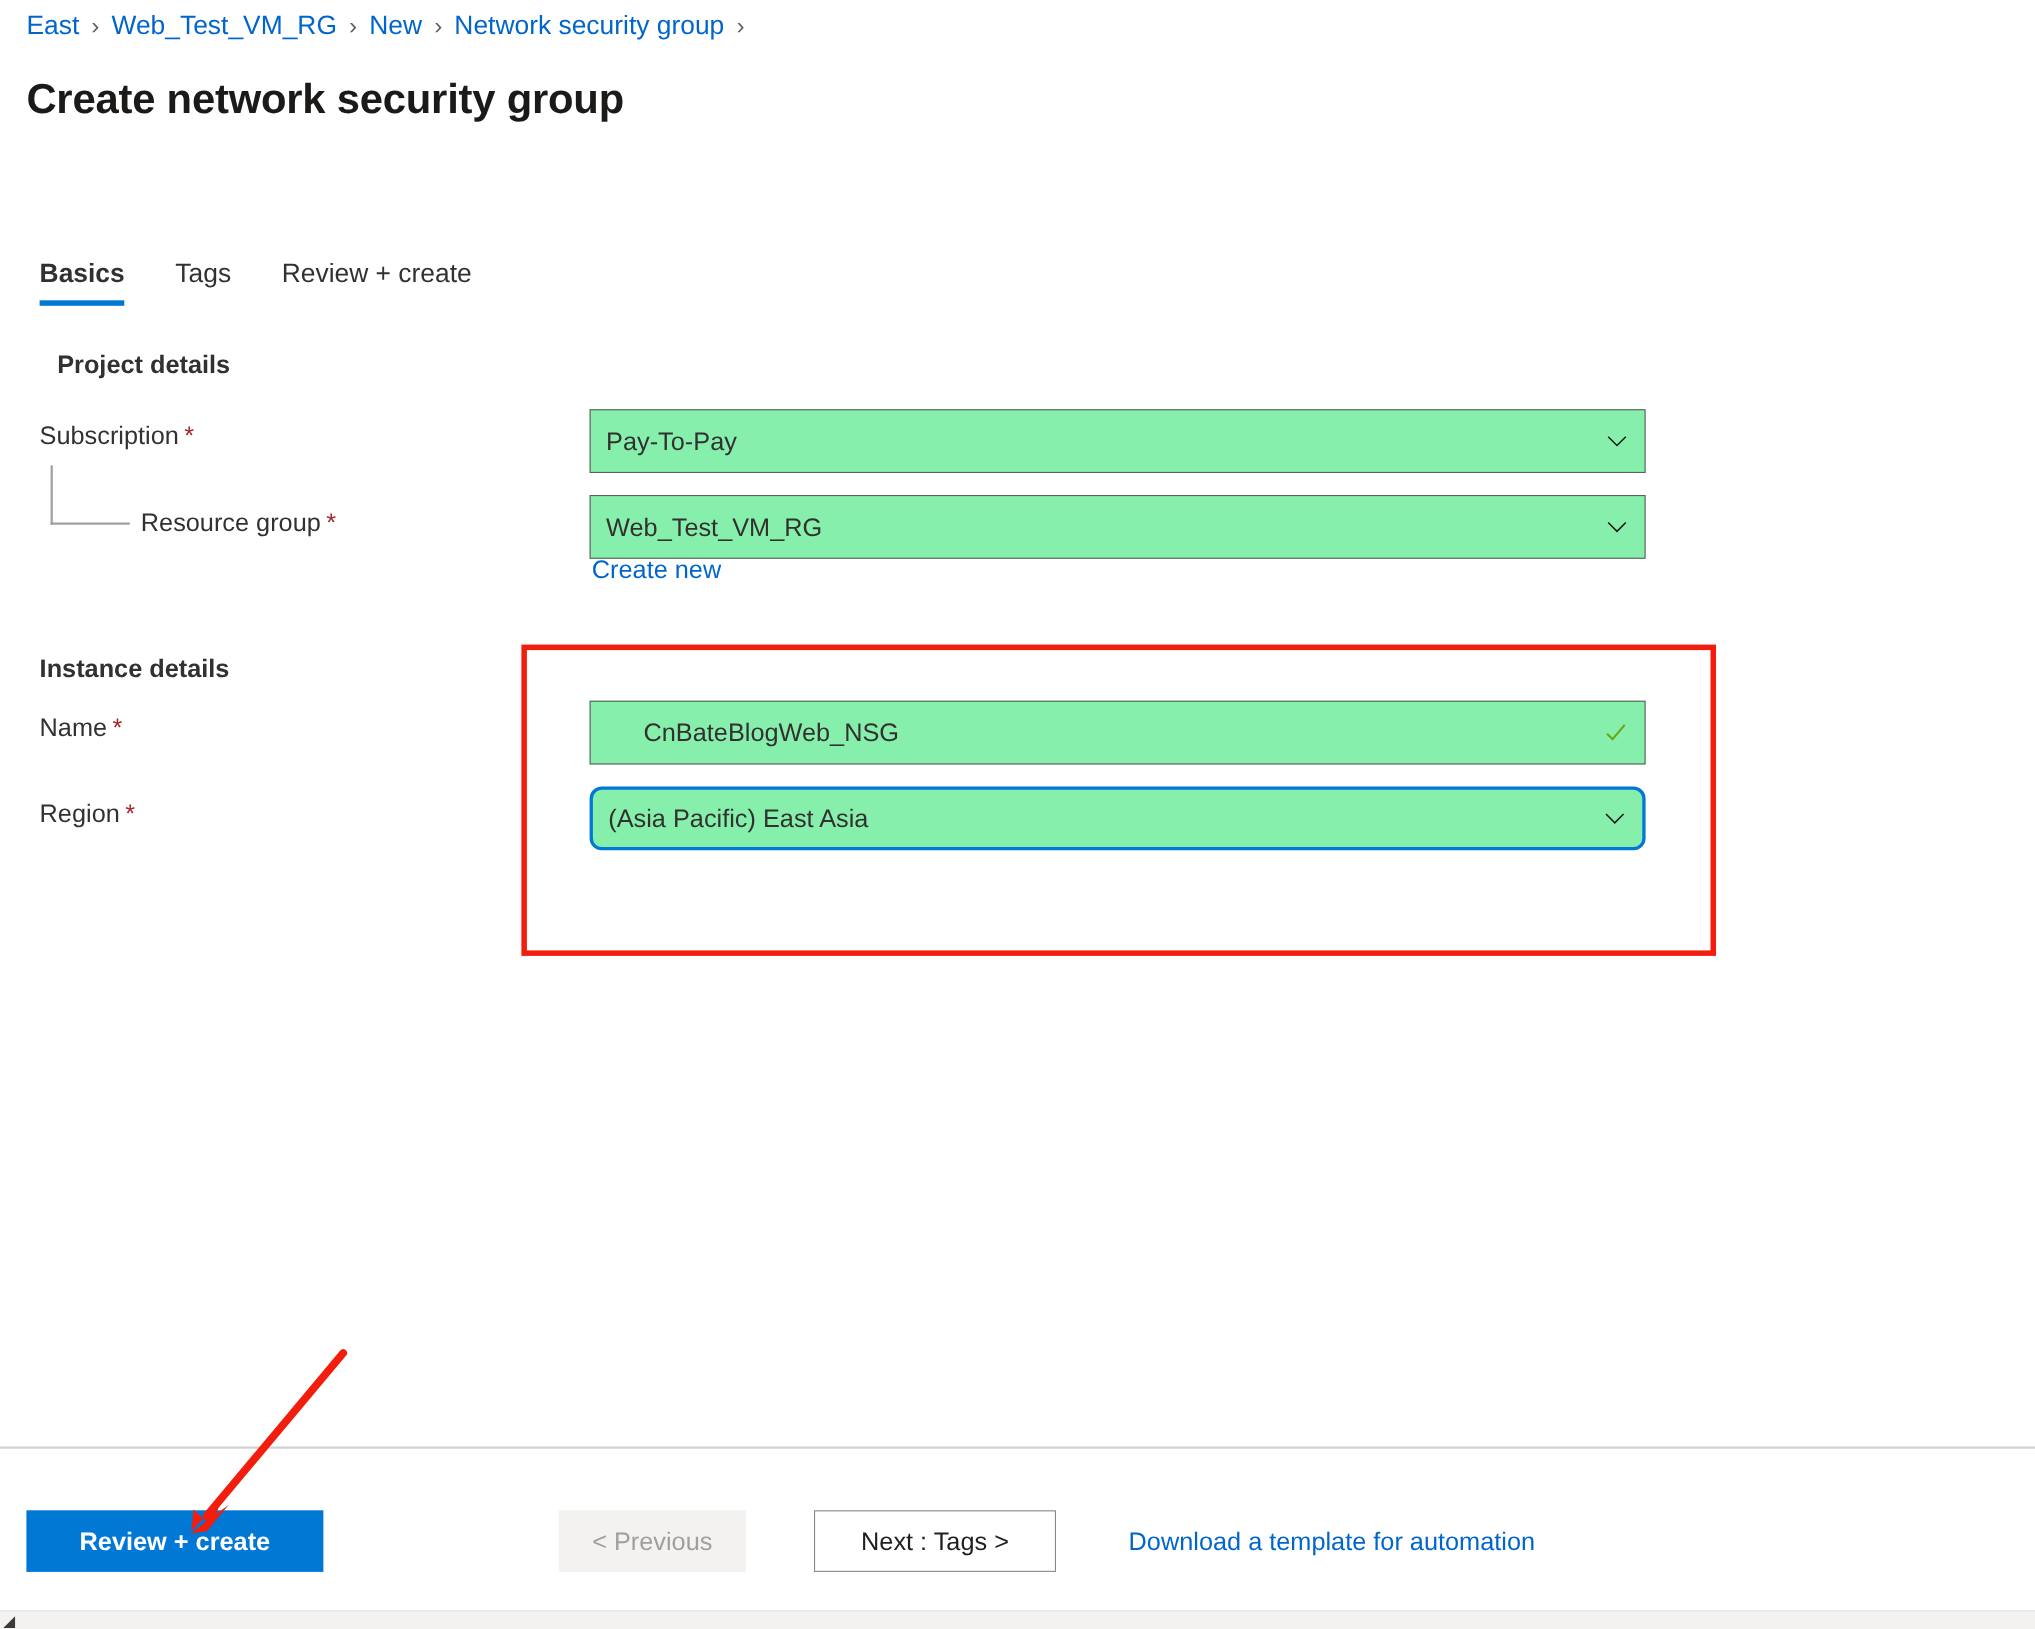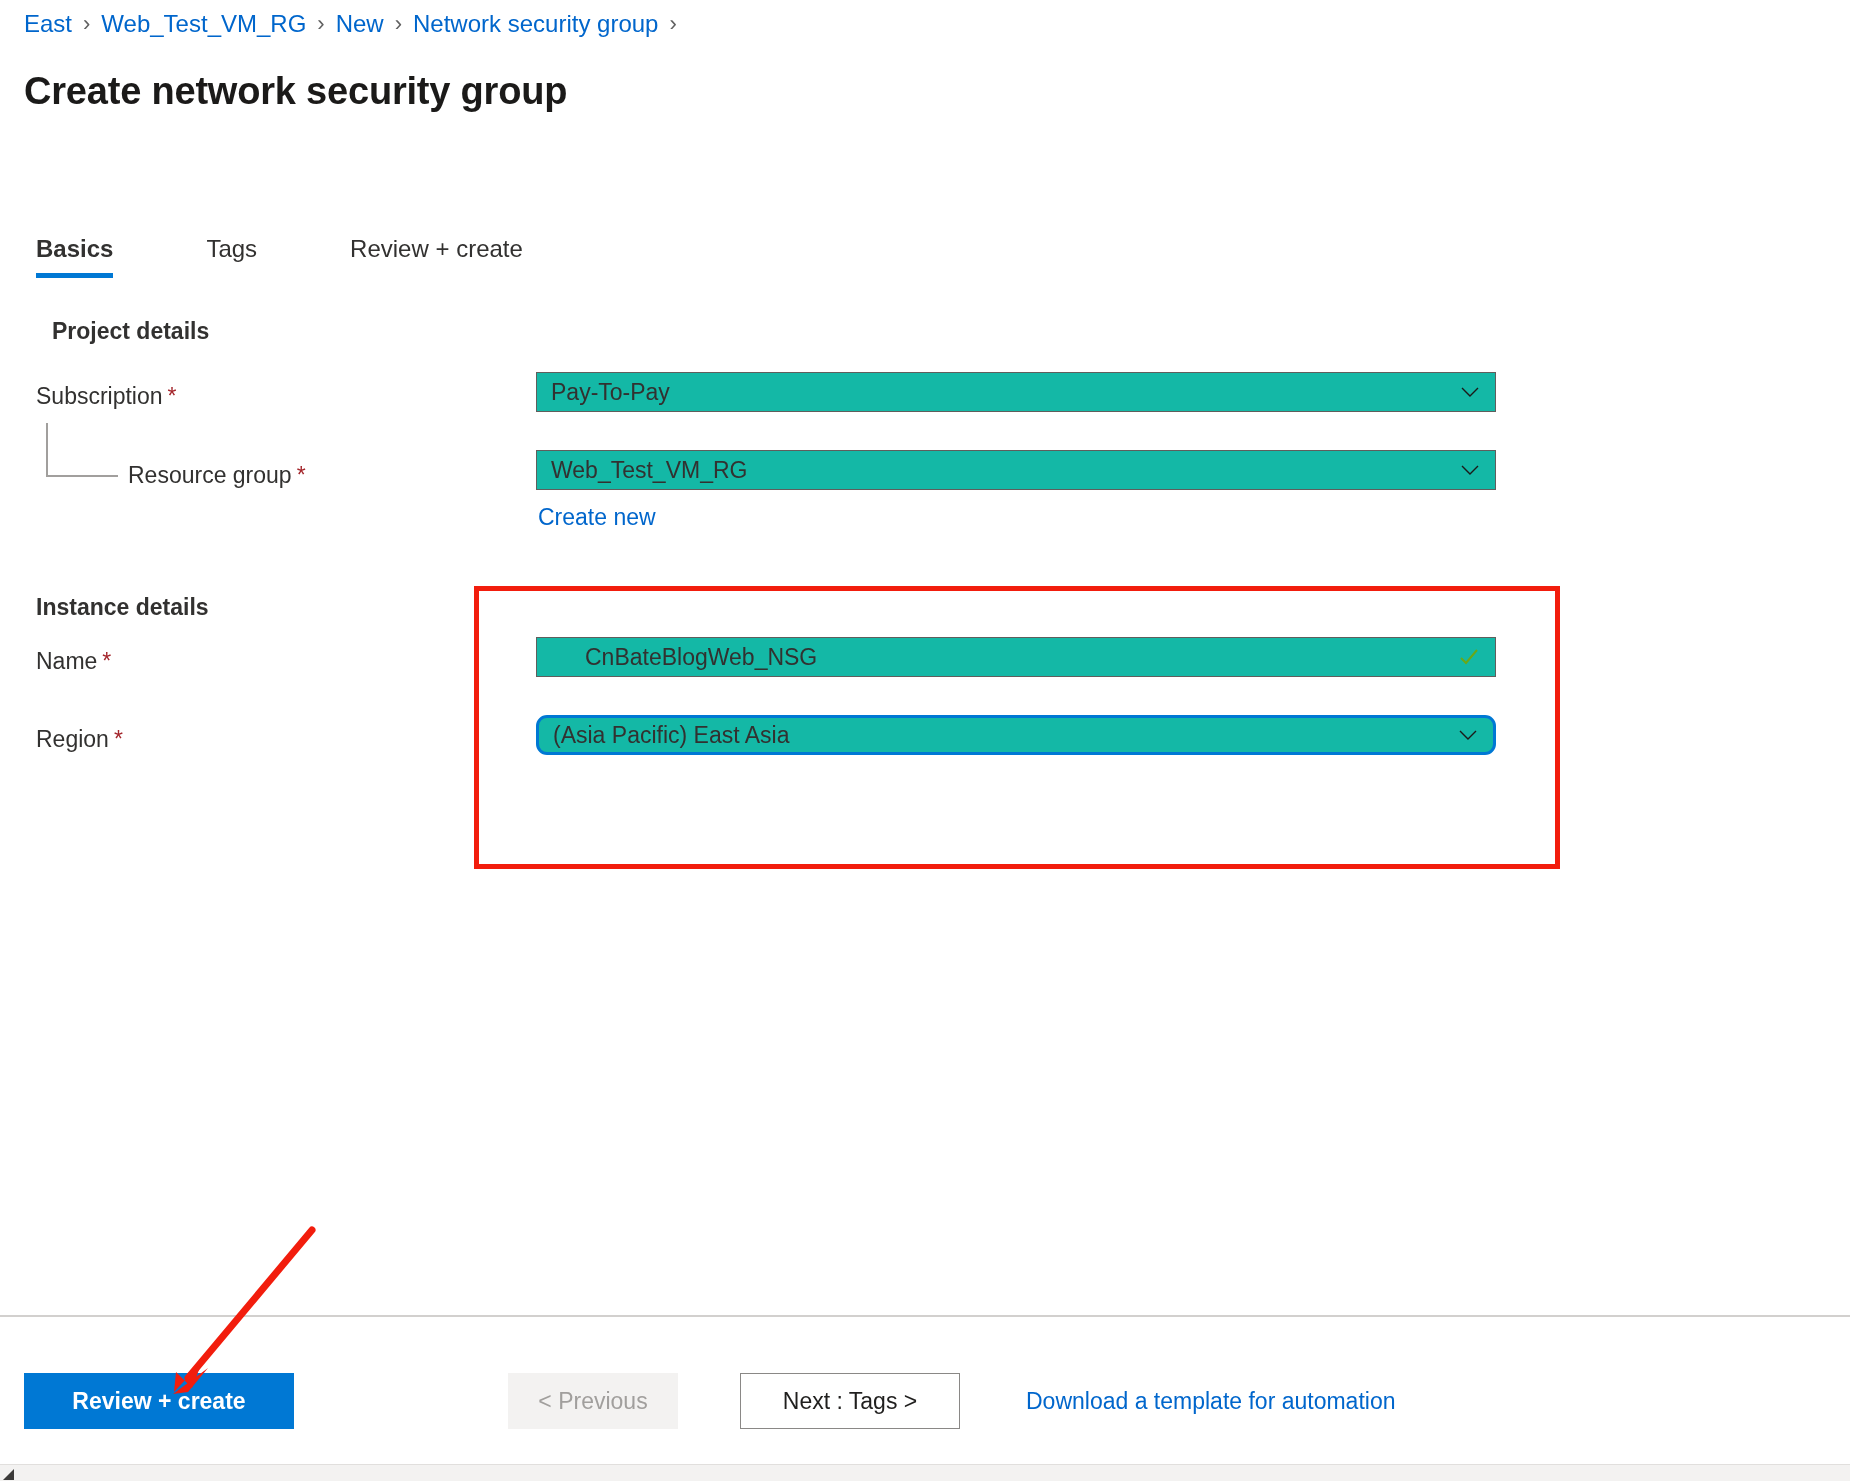--- a/index.html
+++ b/index.html
@@ -51,21 +51,20 @@
   }
 
   
   .tabs {
     position: absolute;
     left: 36px;
     top: 232px;
     display: flex;
     align-items: flex-end;
     height: 46px;
-    gap: 47px;
   }
   .tab {
     position: relative;
     font-size: 24px;
     line-height: 30px;
     color: #323130;
     padding: 0 0 14px 0;
     margin-right: 46px;
     cursor: pointer;
     white-space: nowrap;
@@ -122,23 +121,23 @@
     border-left: 2px solid #a19f9d;
     border-bottom: 2px solid #a19f9d;
     box-sizing: border-box;
   }
 
   
   .control {
     position: absolute;
     left: 536px;
     width: 960px;
-    height: 40px;
+    height: 58px;
     box-sizing: border-box;
-    background: #14b8a6;
+    background: #86efac;
     border: 1px solid #605e5c;
     display: flex;
     align-items: center;
     padding: 0 14px;
     font-size: 23px;
     color: #323130;
     cursor: pointer;
   }
   .control.focused {
     border: 3px solid #0078d4;

